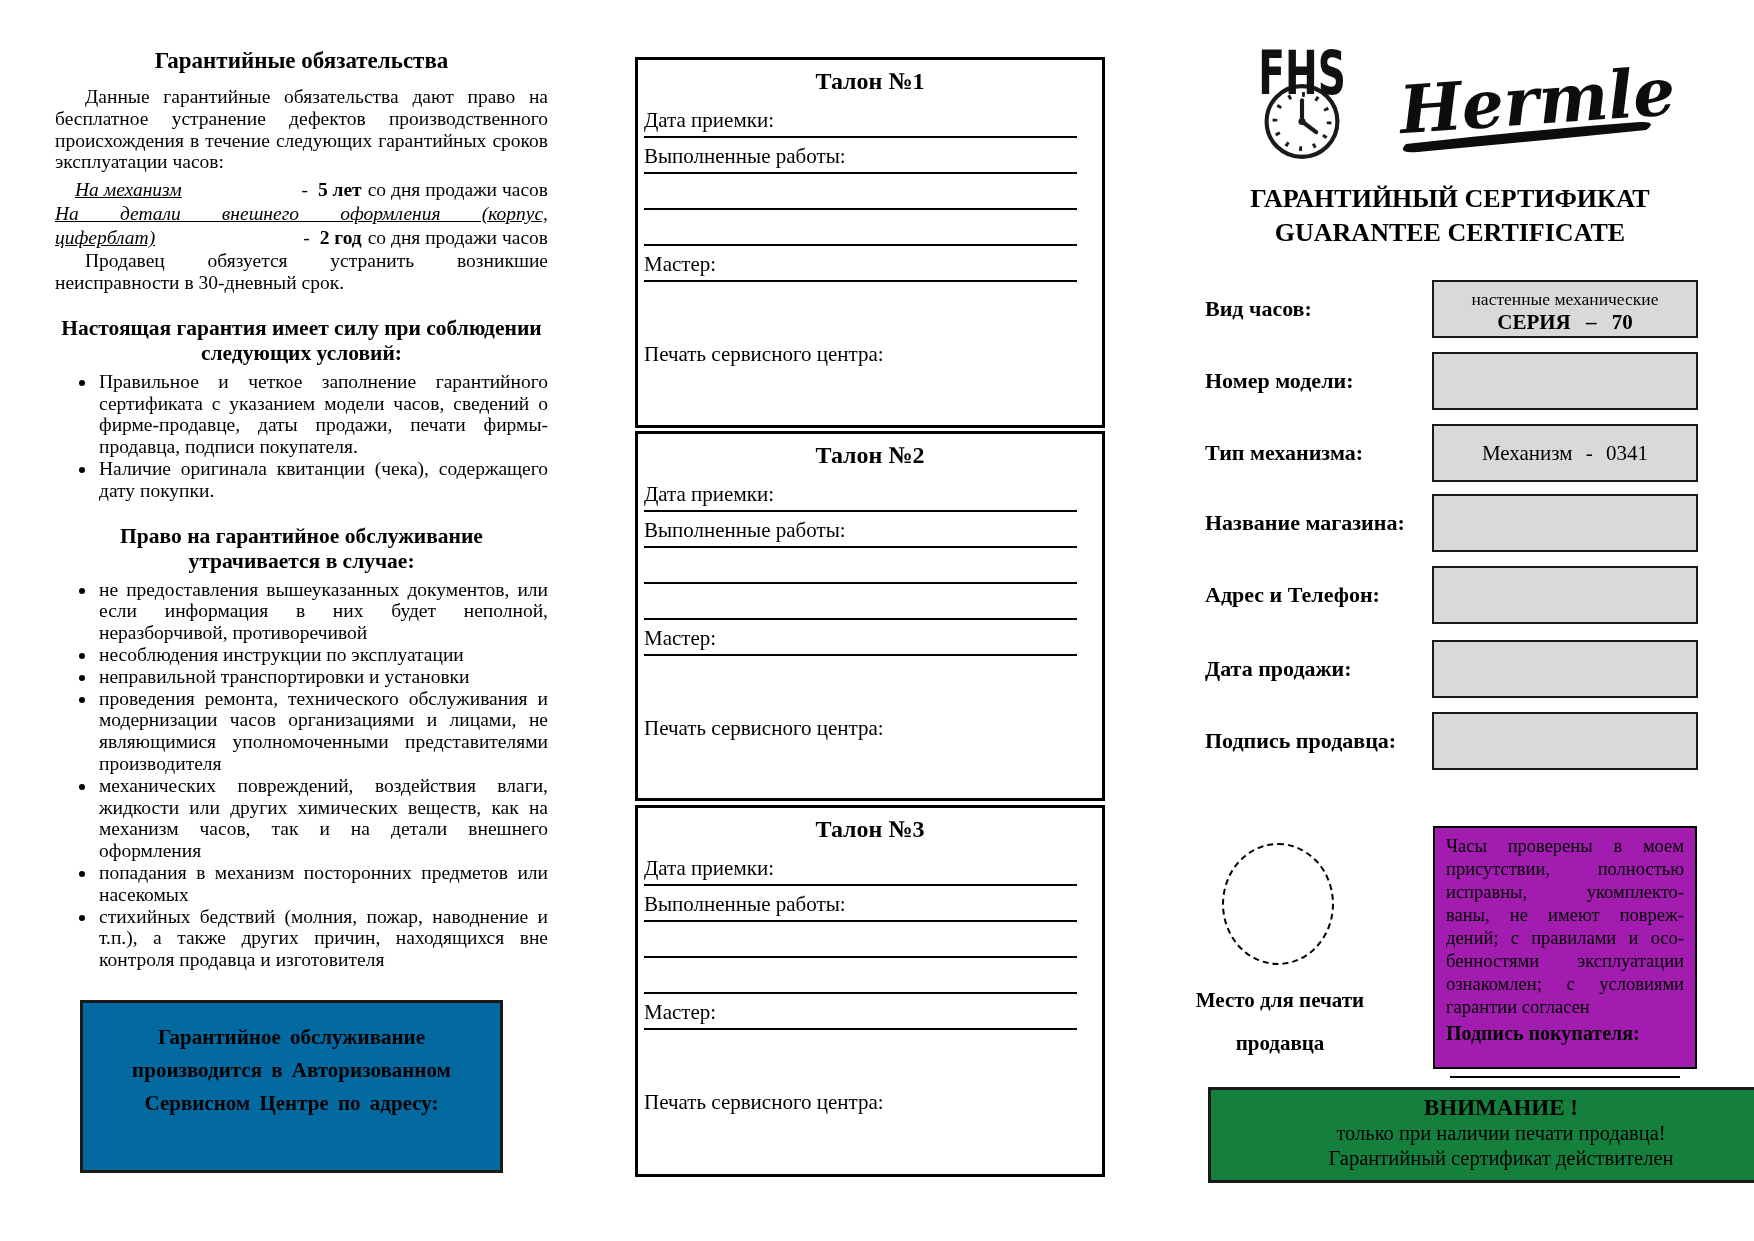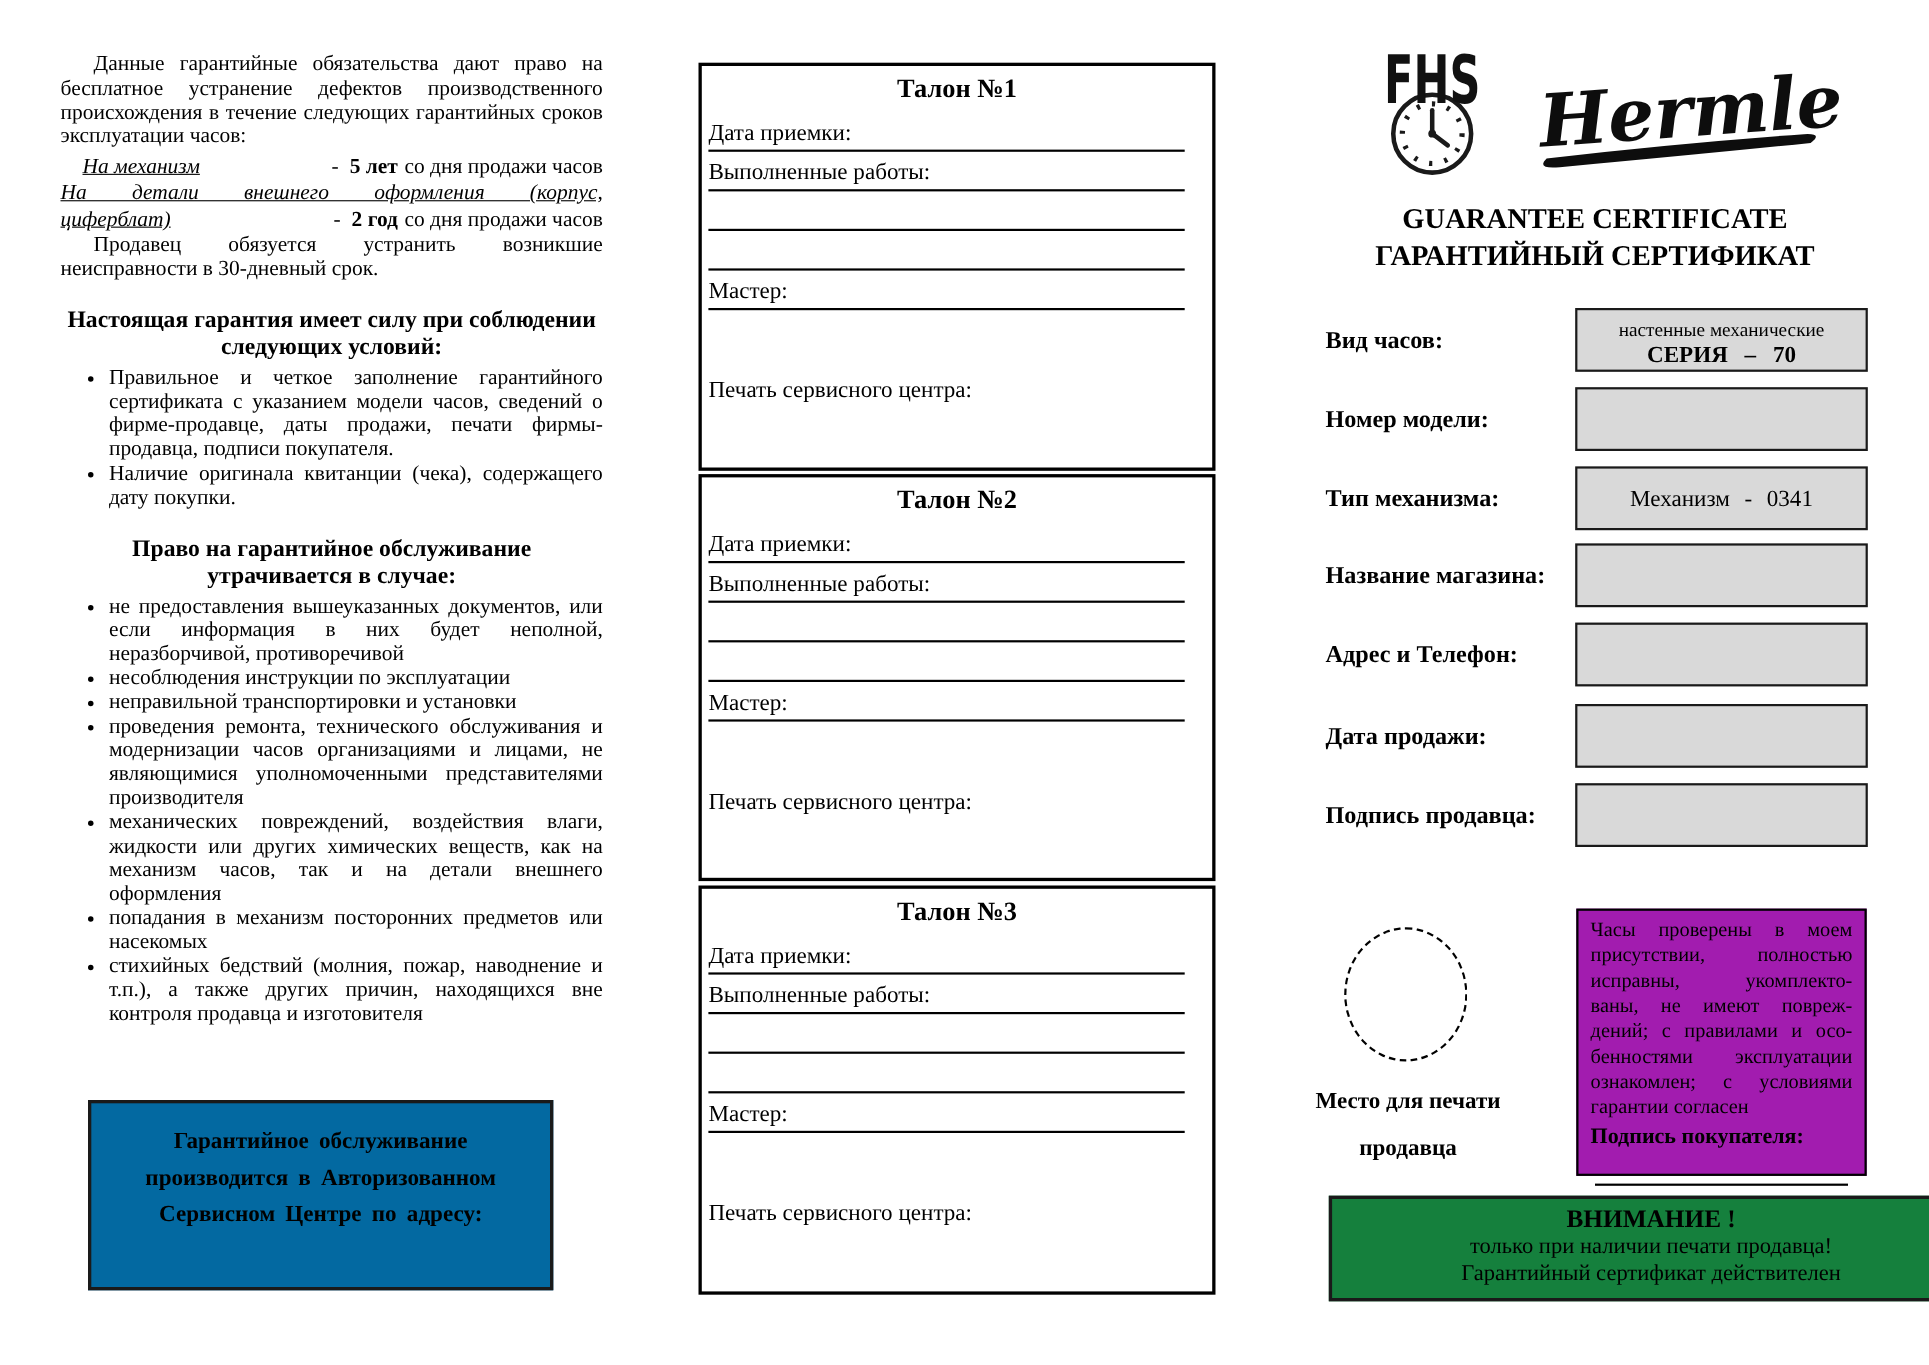--- a/index.html
+++ b/index.html
@@ -68,20 +68,21 @@
              background:#15803d;border:3px solid #1a1a1a;box-sizing:border-box;text-align:center;}
   .attention-title{font-weight:bold;font-size:23px;margin-top:5px;}
   .attention-line{font-size:20.5px;line-height:25px;}
 </style>
 </head>
 <body>
 
 <div class="page">
 
   <div class="left-col">
+    <div class="lc-title">Гарантийные обязательства</div>
     <p class="para">Данные гарантийные обязательства дают право на бесплатное устранение дефектов производственного происхождения в течение следующих гарантийных сроков эксплуатации часов:</p>
 
     <div class="term-row">
       <span class="term-subject">На механизм</span>
       <span class="term-value"><span class="term-dash">-</span><span class="term-bold">5 лет</span><span>со дня продажи часов</span></span>
     </div>
 
     <div class="term-fullline"><u>На детали внешнего оформления (корпус,</u></div>
 
     <div class="term-row">
@@ -177,22 +178,22 @@
   </div>
 
   <div class="hermle-logo">
     <svg viewBox="0 0 292 108" width="292" height="108" xmlns="http://www.w3.org/2000/svg">
       <text x="12" y="72" font-family="DejaVu Serif, serif" font-style="italic" font-weight="bold" font-size="66" transform="rotate(-4 146 60)" fill="#0d0d0d">Hermle</text>
       <path d="M18 92 Q 140 78 252 70 Q 270 69 258 78 Q 160 88 30 100 Q 8 102 18 92 Z" fill="#0d0d0d"></path>
     </svg>
   </div>
 
   <div class="cert-title">
+    <div>ГАРАНТИЙНЫЙ СЕРТИФИКАТ</div>
     <div>GUARANTEE CERTIFICATE</div>
-    <div>ГАРАНТИЙНЫЙ СЕРТИФИКАТ</div>
   </div>
 
   <div class="field-label" style="top:296px;">Вид часов:</div>
   <div class="field-box" style="top:280px;">
     <div class="fb-line1">настенные механические</div>
     <div class="fb-line2">СЕРИЯ – 70</div>
   </div>
 
   <div class="field-label" style="top:368px;">Номер модели:</div>
   <div class="field-box" style="top:352px;">

